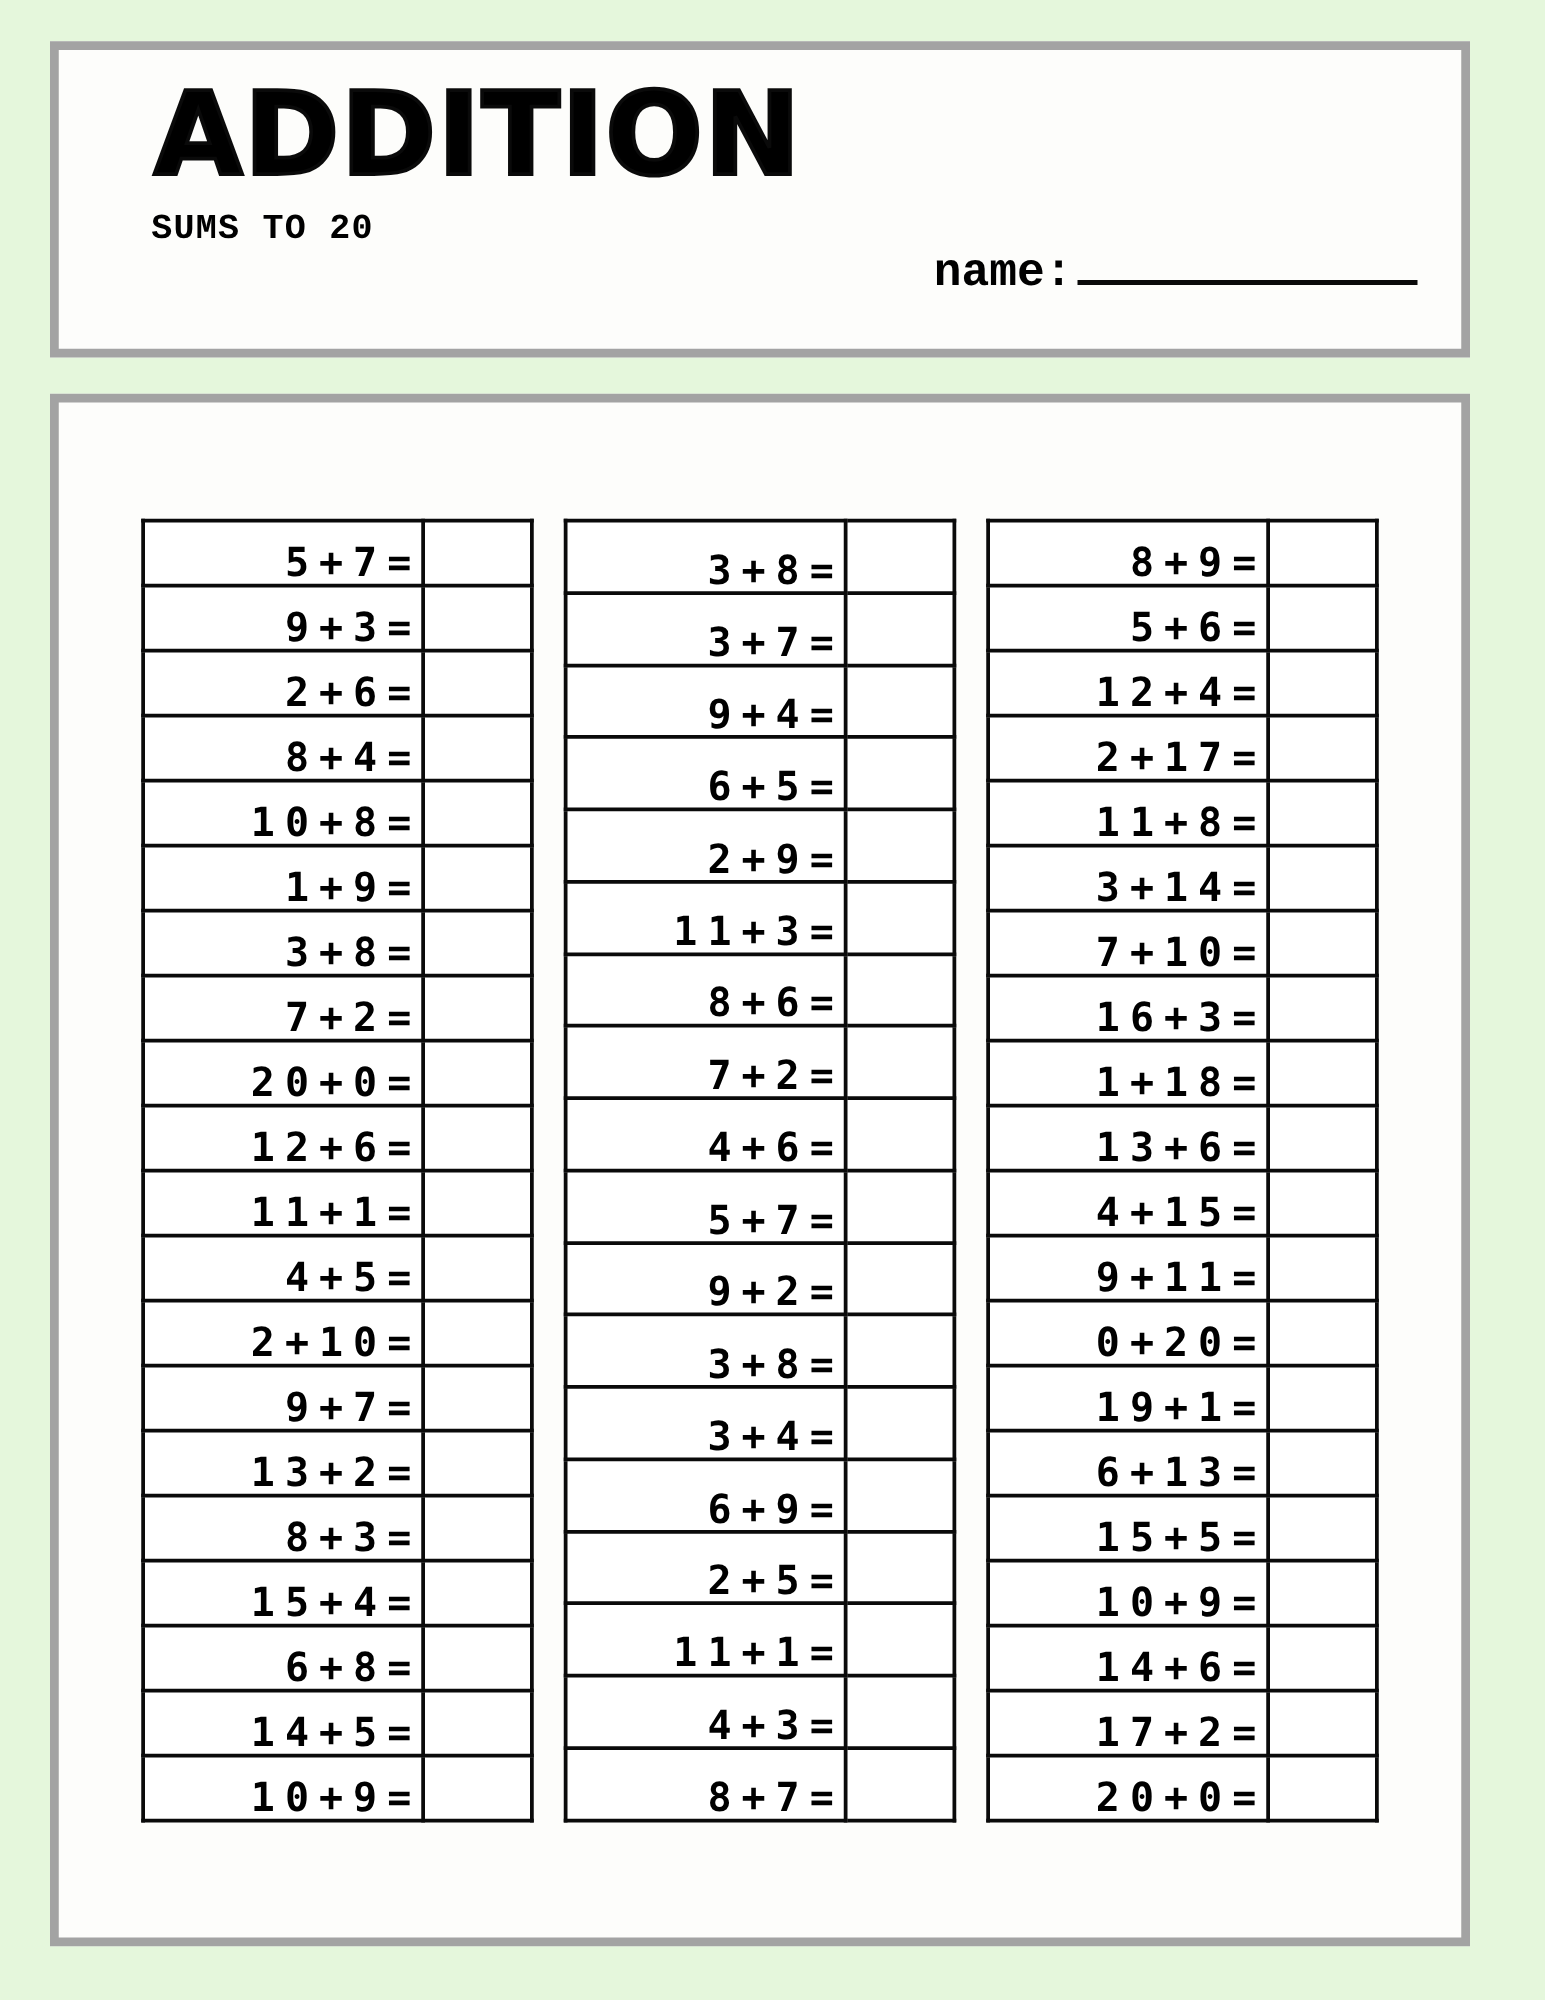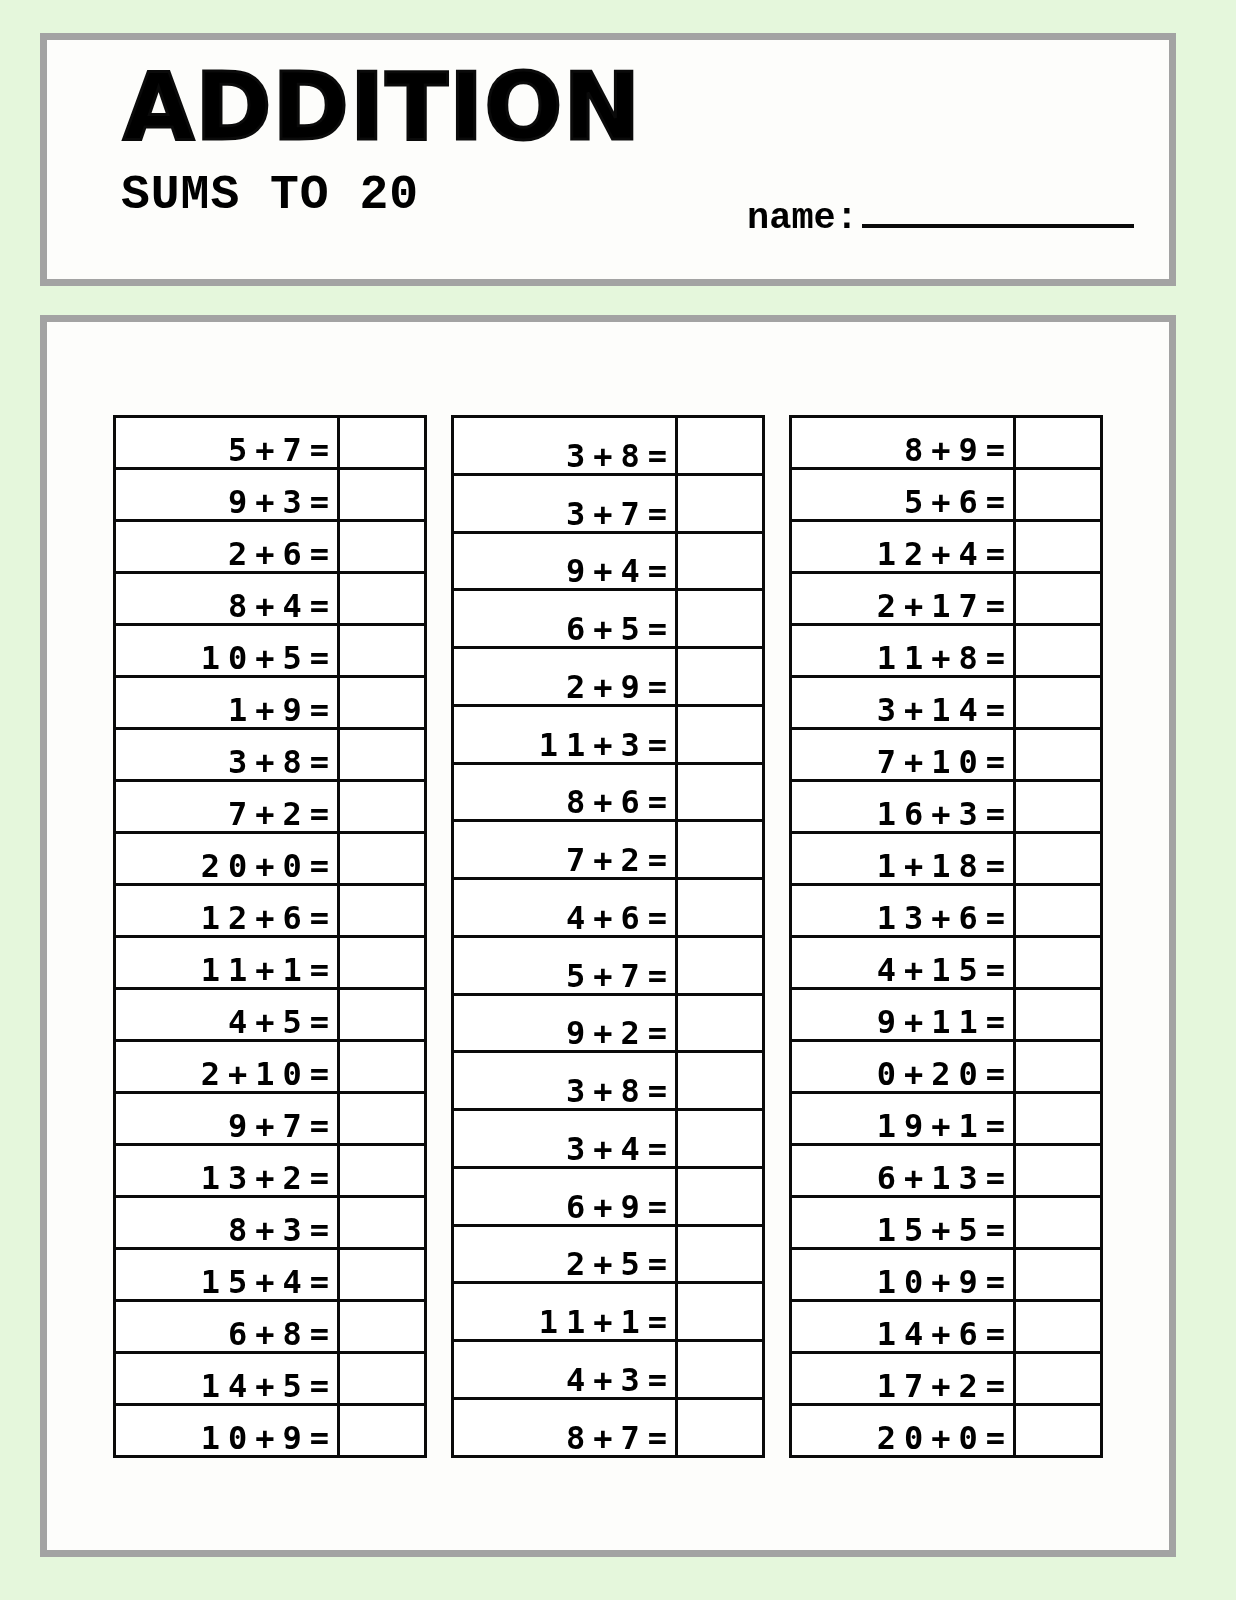--- a/index.html
+++ b/index.html
@@ -20,21 +20,21 @@
   .main-box{left:40px;top:315px;width:1136px;height:1242px;}
   .title{
     position:absolute;left:76px;top:14px;
     font-size:92px;font-weight:bold;
     letter-spacing:1px;
     font-family:"DejaVu Sans",sans-serif;
     -webkit-text-stroke:3px #0a0a0a;
   }
   .subtitle{
     position:absolute;left:74px;top:128px;
-    font-size:48px;font-weight:bold;
+    font-size:28px;font-weight:bold;
     letter-spacing:1px;
     font-family:"Liberation Mono","DejaVu Sans Mono",monospace;
   }
   .name-row{
     position:absolute;left:700px;top:148px;
     font-size:37px;font-weight:bold;
     font-family:"Liberation Mono","DejaVu Sans Mono",monospace;
     white-space:nowrap;
   }
   .name-line{
@@ -95,21 +95,21 @@
             </tr>
             <tr>
               <td class="problem">2+6=</td>
               <td class="answer"></td>
             </tr>
             <tr>
               <td class="problem">8+4=</td>
               <td class="answer"></td>
             </tr>
             <tr>
-              <td class="problem">10+5=</td>
+              <td class="problem">10+8=</td>
               <td class="answer"></td>
             </tr>
             <tr>
               <td class="problem">1+9=</td>
               <td class="answer"></td>
             </tr>
             <tr>
               <td class="problem">3+8=</td>
               <td class="answer"></td>
             </tr>

